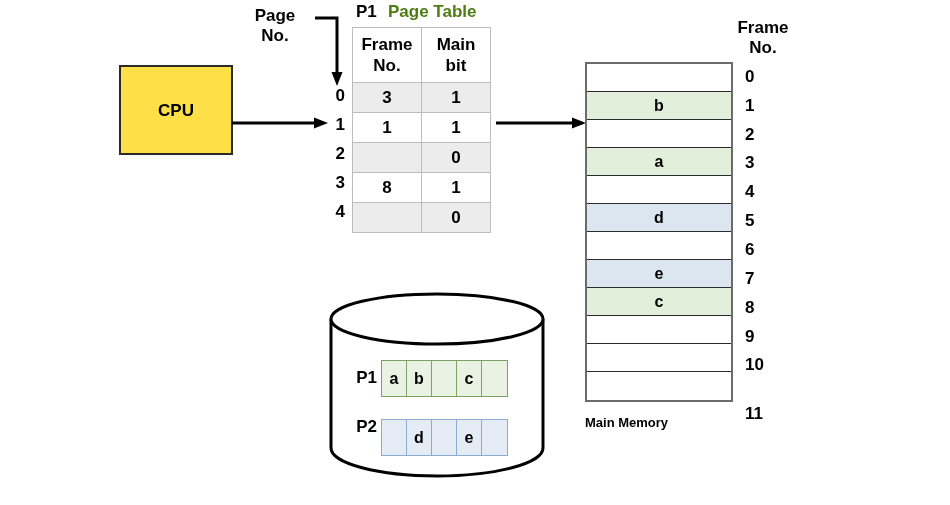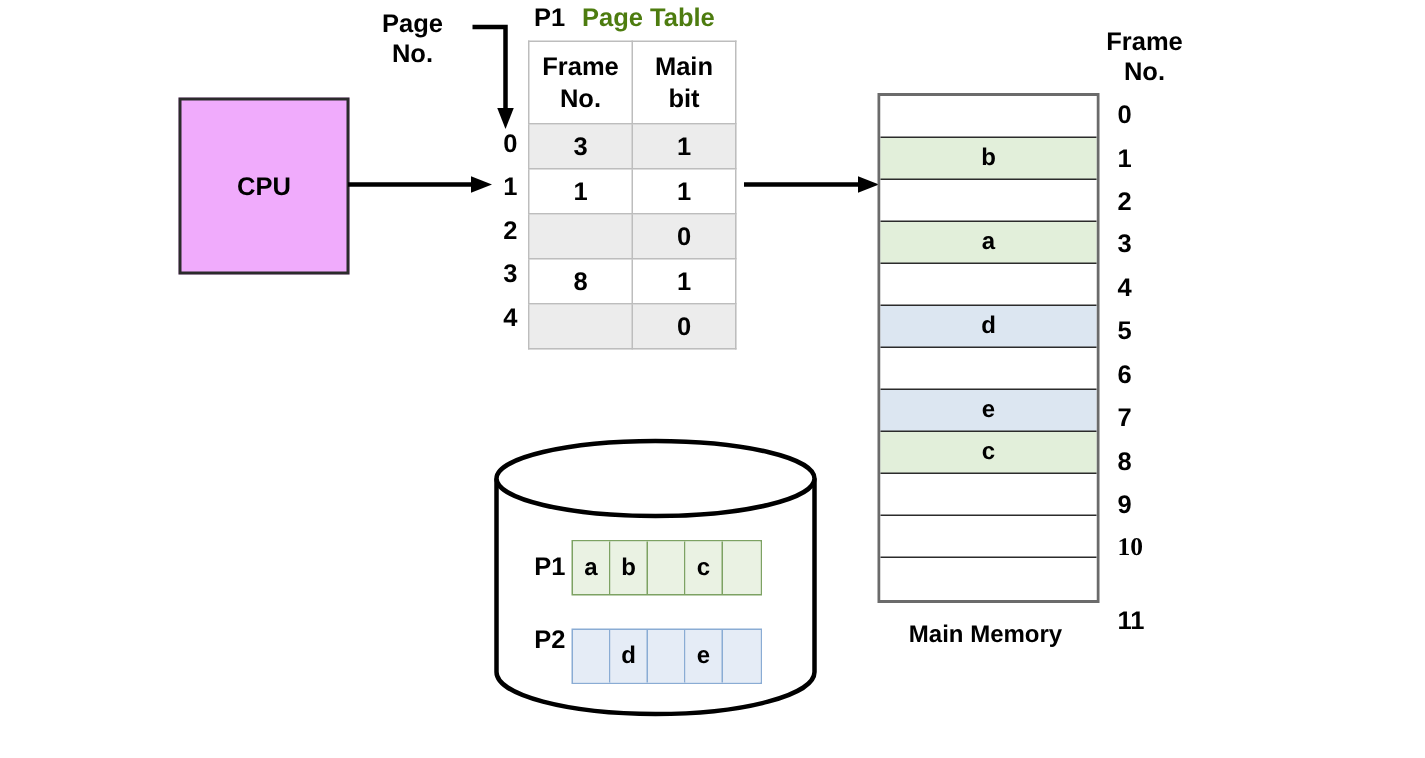--- a/index.html
+++ b/index.html
@@ -27,23 +27,23 @@
     line-height: 20px;
     text-align: center;
     white-space: pre-line;
     color: #000;
   }
   .lbl-red { color: #4d7c0f; }
 
   
   #cpu-box {
     left: 119px; top: 65px;
-    width: 114px; height: 118px;
+    width: 114px; height: 90px;
     border: 2px solid #2b2b2b;
-    background: #f0abfc;
+    background: #fde047;
     display: flex;
     align-items: center;
     justify-content: center;
     flex-direction: row;
     box-sizing: border-box;
   }
   #cpu-box .cpu-line {
     font-size: 17px;
     font-weight: bold;
     line-height: 21px;
@@ -149,23 +149,22 @@
     font-size: 17px;
     font-weight: bold;
     width: 30px;
     text-align: right;
     height: 35px;
     line-height: 35px;
   }
 
   
   .caption {
-    font-size: 16px;
-    font-weight: bold;
-    text-align: center;
+    font-size: 13px;
+    font-weight: bold;
   }
 </style>
 </head>
 <body>
 
 <div id="canvas">
 
   <div class="abs lbl" id="page-no-label" style="left:239px; top:6px; width:72px;">Page
 No.</div>
 
@@ -251,21 +250,21 @@
   <div class="abs mem-index" style="top:62px;">0</div>
   <div class="abs mem-index" style="top:91px;">1</div>
   <div class="abs mem-index" style="top:120px;">2</div>
   <div class="abs mem-index" style="top:148px;">3</div>
   <div class="abs mem-index" style="top:177px;">4</div>
   <div class="abs mem-index" style="top:206px;">5</div>
   <div class="abs mem-index" style="top:235px;">6</div>
   <div class="abs mem-index" style="top:264px;">7</div>
   <div class="abs mem-index" style="top:293px;">8</div>
   <div class="abs mem-index" style="top:322px;">9</div>
-  <div class="abs mem-index" style="top:350px;font-family:Liberation Serif, serif;">10</div>
+  <div class="abs mem-index" style="top:350px;">10</div>
   <div class="abs mem-index" style="top:379px;margin-top:20px;">11</div>
 
   <div class="abs caption" style="left:585px; top:415px; width:144px;">Main Memory</div>
 
   <svg class="abs" id="disk-svg" width="240" height="200">
 
     <path d="M 13 31 L 13 160" stroke="#000" stroke-width="3" fill="none"></path>
     <path d="M 225 31 L 225 160" stroke="#000" stroke-width="3" fill="none"></path>
 
     <path d="M 13 160 A 106 28 0 0 0 225 160" stroke="#000" stroke-width="3" fill="none"></path>

